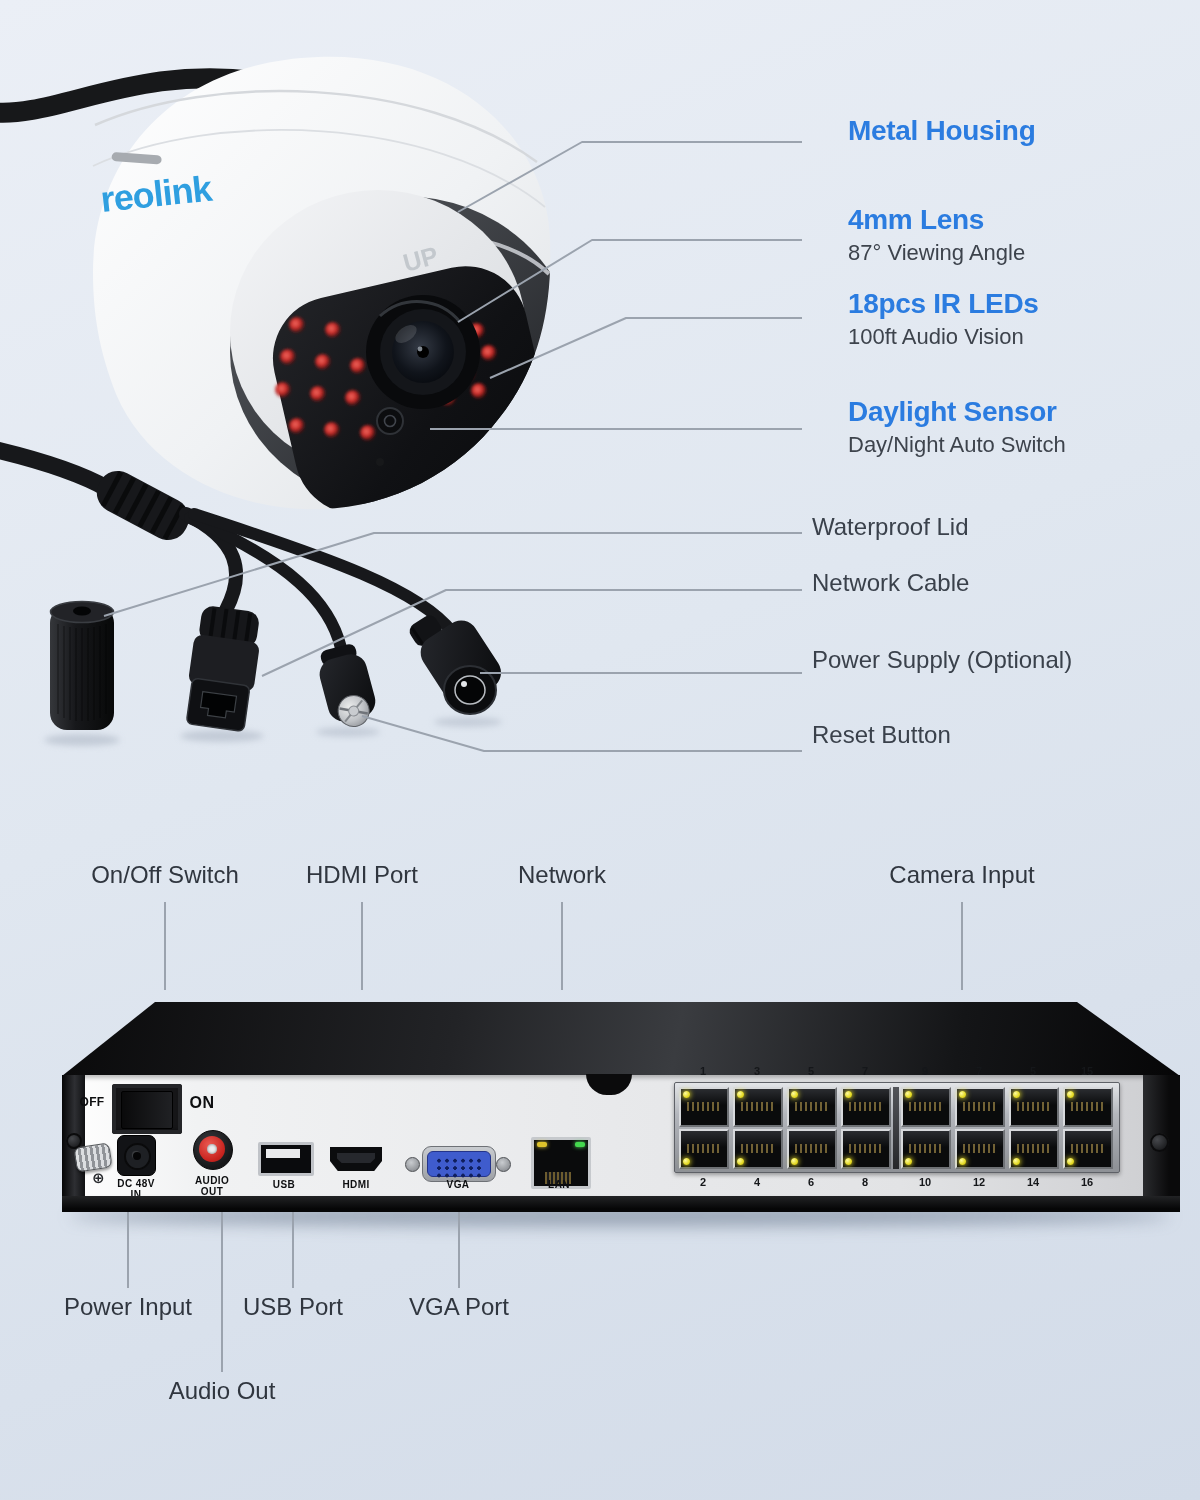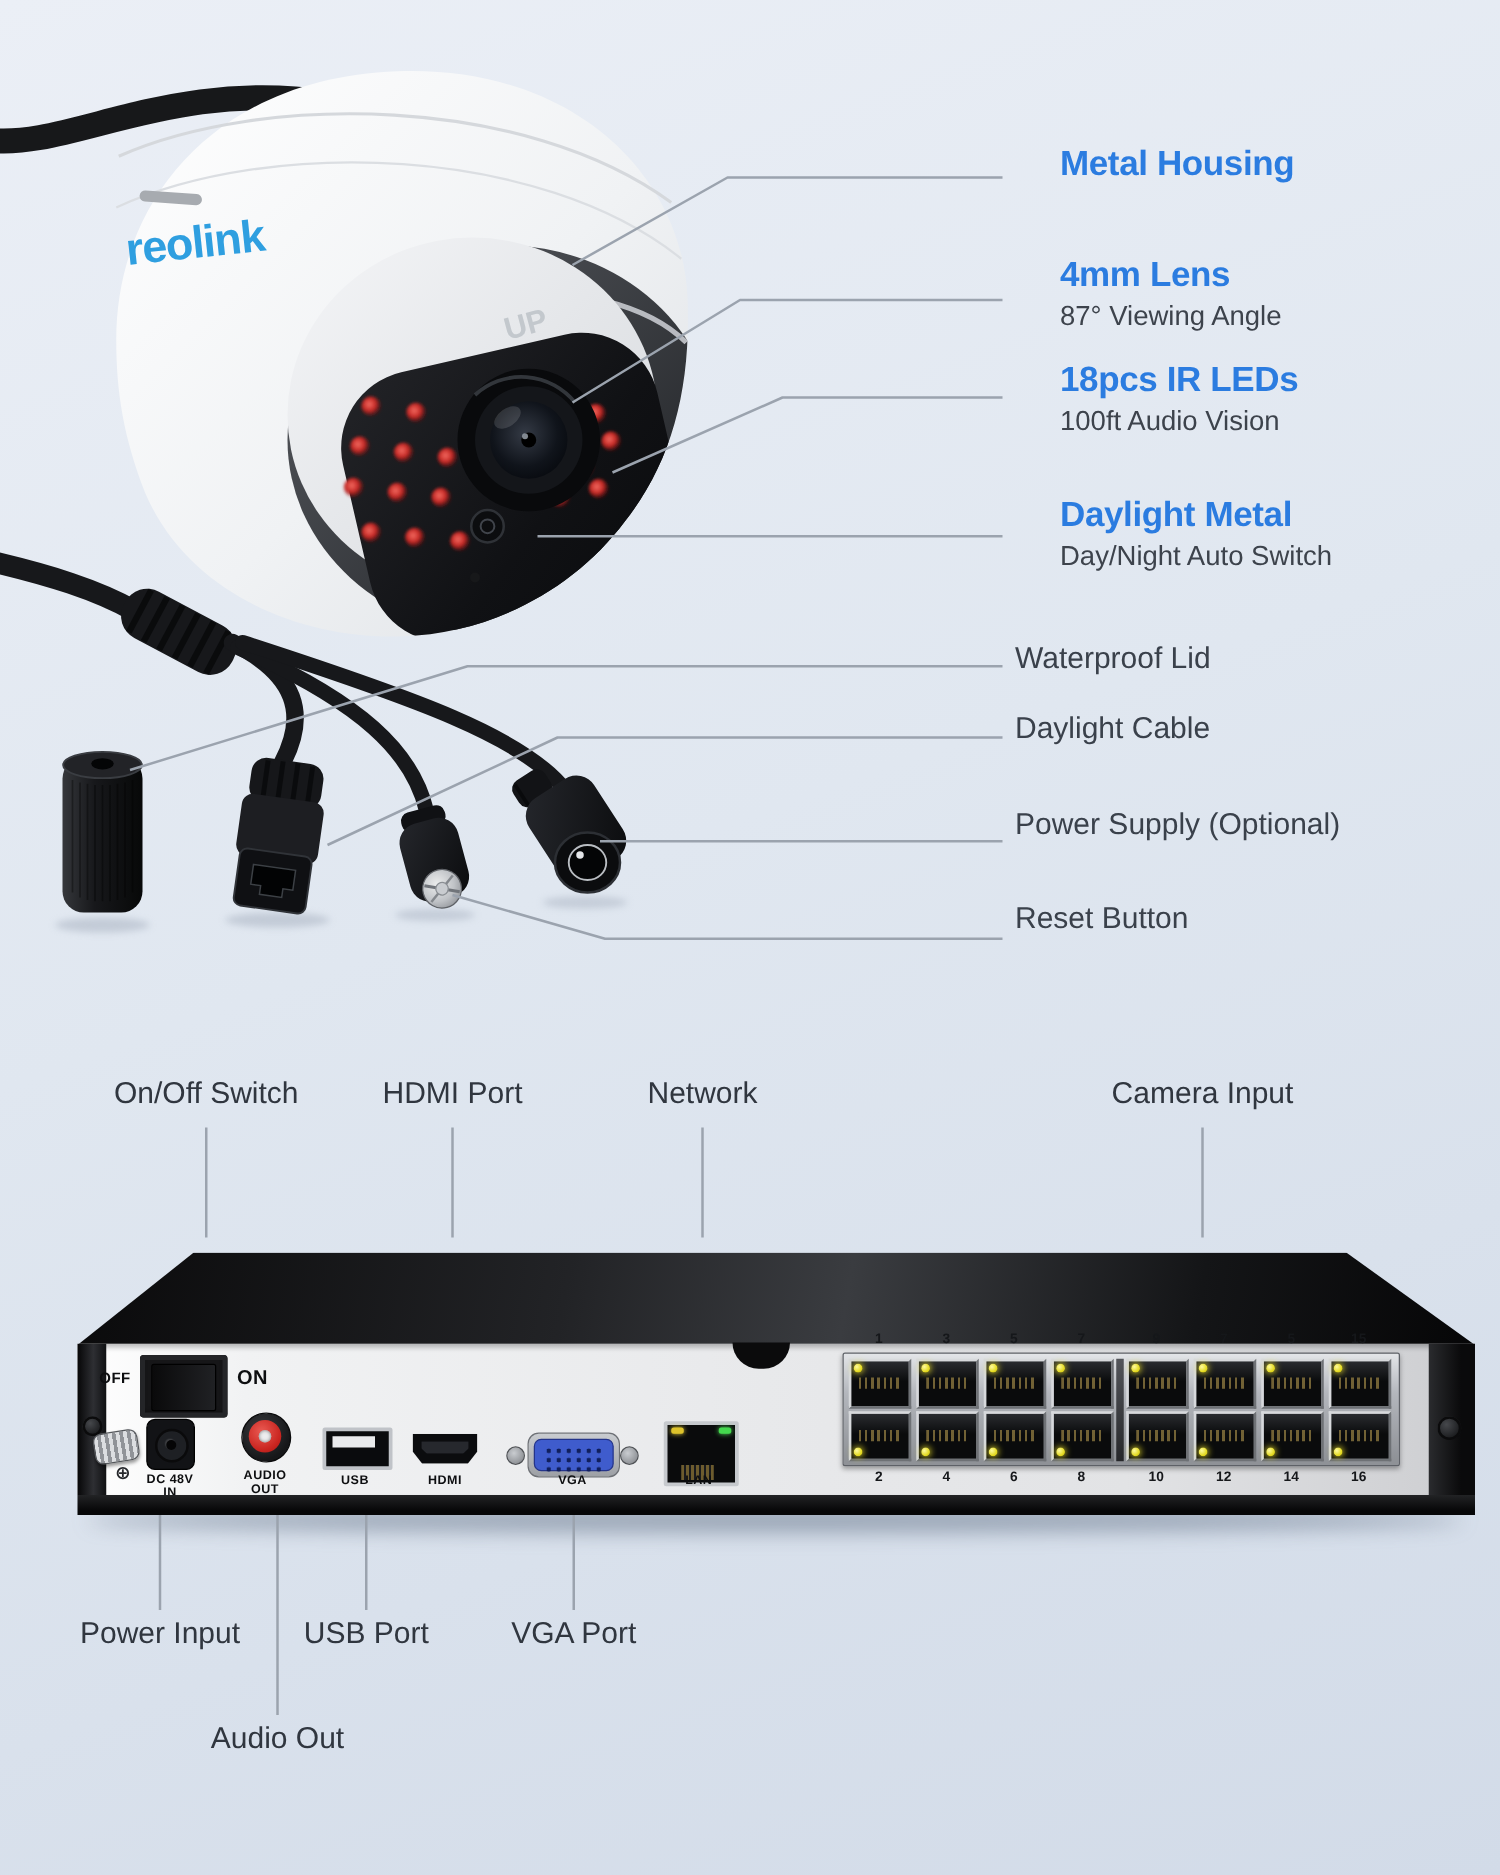--- a/index.html
+++ b/index.html
@@ -419,26 +419,26 @@
   </div>
   <div class="callout" id="co-1">
     <div class="co-title">4mm Lens</div>
     <div class="co-sub">87° Viewing Angle</div>
   </div>
   <div class="callout" id="co-2">
     <div class="co-title">18pcs IR LEDs</div>
     <div class="co-sub">100ft Audio Vision</div>
   </div>
   <div class="callout" id="co-3">
-    <div class="co-title">Daylight Metal</div>
+    <div class="co-title">Daylight Sensor</div>
     <div class="co-sub">Day/Night Auto Switch</div>
   </div>
 
   <div class="plain-label" id="pl-0">Waterproof Lid</div>
-  <div class="plain-label" id="pl-1">Daylight Cable</div>
+  <div class="plain-label" id="pl-1">Network Cable</div>
   <div class="plain-label" id="pl-2">Power Supply (Optional)</div>
   <div class="plain-label" id="pl-3">Reset Button</div>
 
   <div class="nvr-label" id="nt-0">On/Off Switch</div>
   <div class="nvr-label" id="nt-1">HDMI Port</div>
   <div class="nvr-label" id="nt-2">Network</div>
   <div class="nvr-label" id="nt-3">Camera Input</div>
 
   <div class="nvr-label" id="nb-0">Power Input</div>
   <div class="nvr-label" id="nb-1">Audio Out</div>

